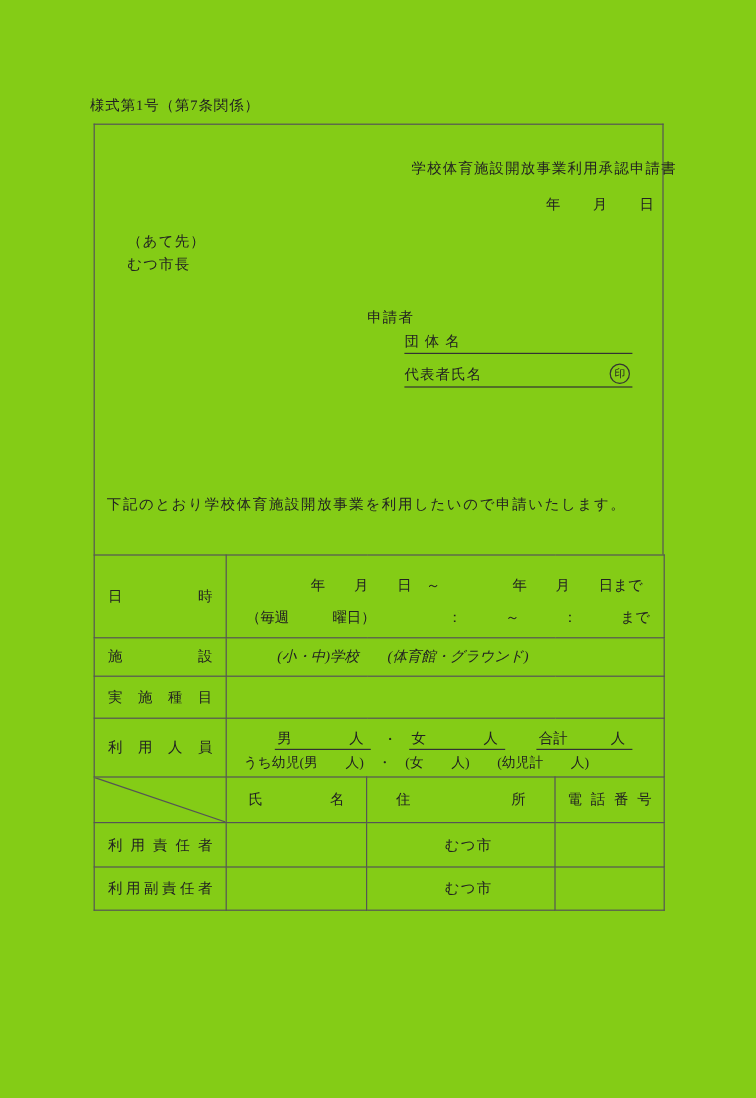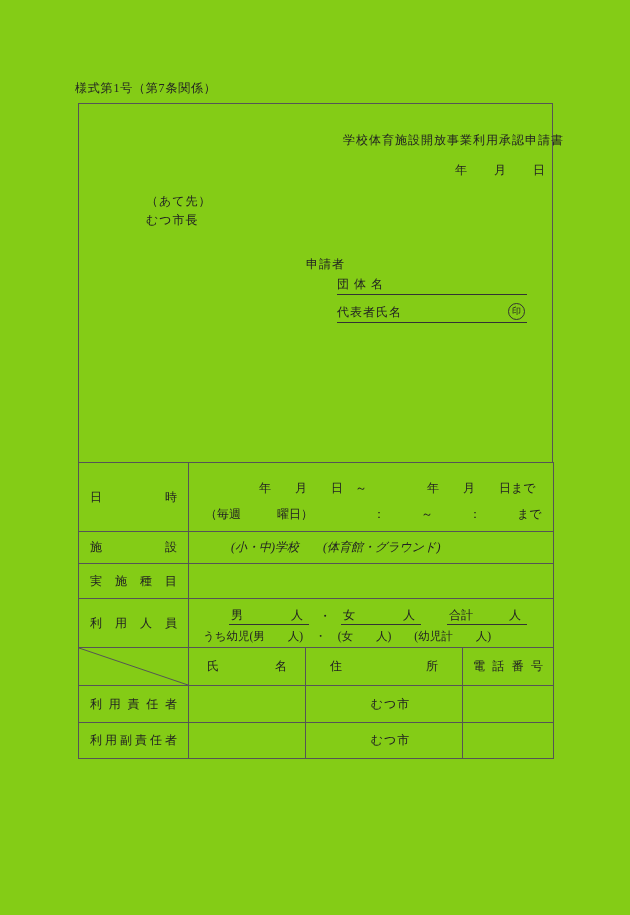--- a/index.html
+++ b/index.html
@@ -14,21 +14,21 @@
   
   .form-number{position:absolute;left:75px;top:80px;font-size:12px;letter-spacing:0.8px;}
 
   
   .main-box{
     position:absolute;left:78px;top:103px;width:475px;height:359px;
     border:1px solid #555;border-bottom:none;box-sizing:border-box;
   }
   .form-title{position:absolute;top:28px;left:12px;width:100%;text-align:right;letter-spacing:1px;}
   .date-line{position:absolute;top:58px;right:6px;letter-spacing:1px;}
-  .addressee{position:absolute;top:88px;left:27px;line-height:19px;letter-spacing:1px;margin-left:40px;}
+  .addressee{position:absolute;top:88px;left:27px;line-height:19px;letter-spacing:1px;}
   .applicant-label{position:absolute;top:152px;left:227px;letter-spacing:1px;}
   .fields{position:absolute;top:163px;left:258px;width:190px;}
   .afield{
     width:190px;height:28px;border-bottom:1px solid #333;
     display:flex;align-items:flex-end;letter-spacing:1px;padding-bottom:1px;box-sizing:border-box;
   }
   .seal{
     width:15px;height:15px;border:1px solid #333;border-radius:50%;
     display:flex;align-items:center;justify-content:center;
     font-size:9px;line-height:15px;margin-left:auto;margin-right:2px;margin-bottom:1px;
@@ -88,20 +88,21 @@
         <span class="pre">団 体 名</span>
       </div>
       <div class="afield">
         <span class="pre">代表者氏名</span>
         <span class="seal">
             <span>印</span>
           </span>
       </div>
     </div>
 
+    <div class="declaration">下記のとおり学校体育施設開放事業を利用したいので申請いたします。</div>
   </div>
 
   <table class="app-table">
     <colgroup>
       <col style="width:110px">
         <col style="width:117px">
         <col style="width:157px">
         <col style="width:91px">
     </colgroup>
     <tbody>

